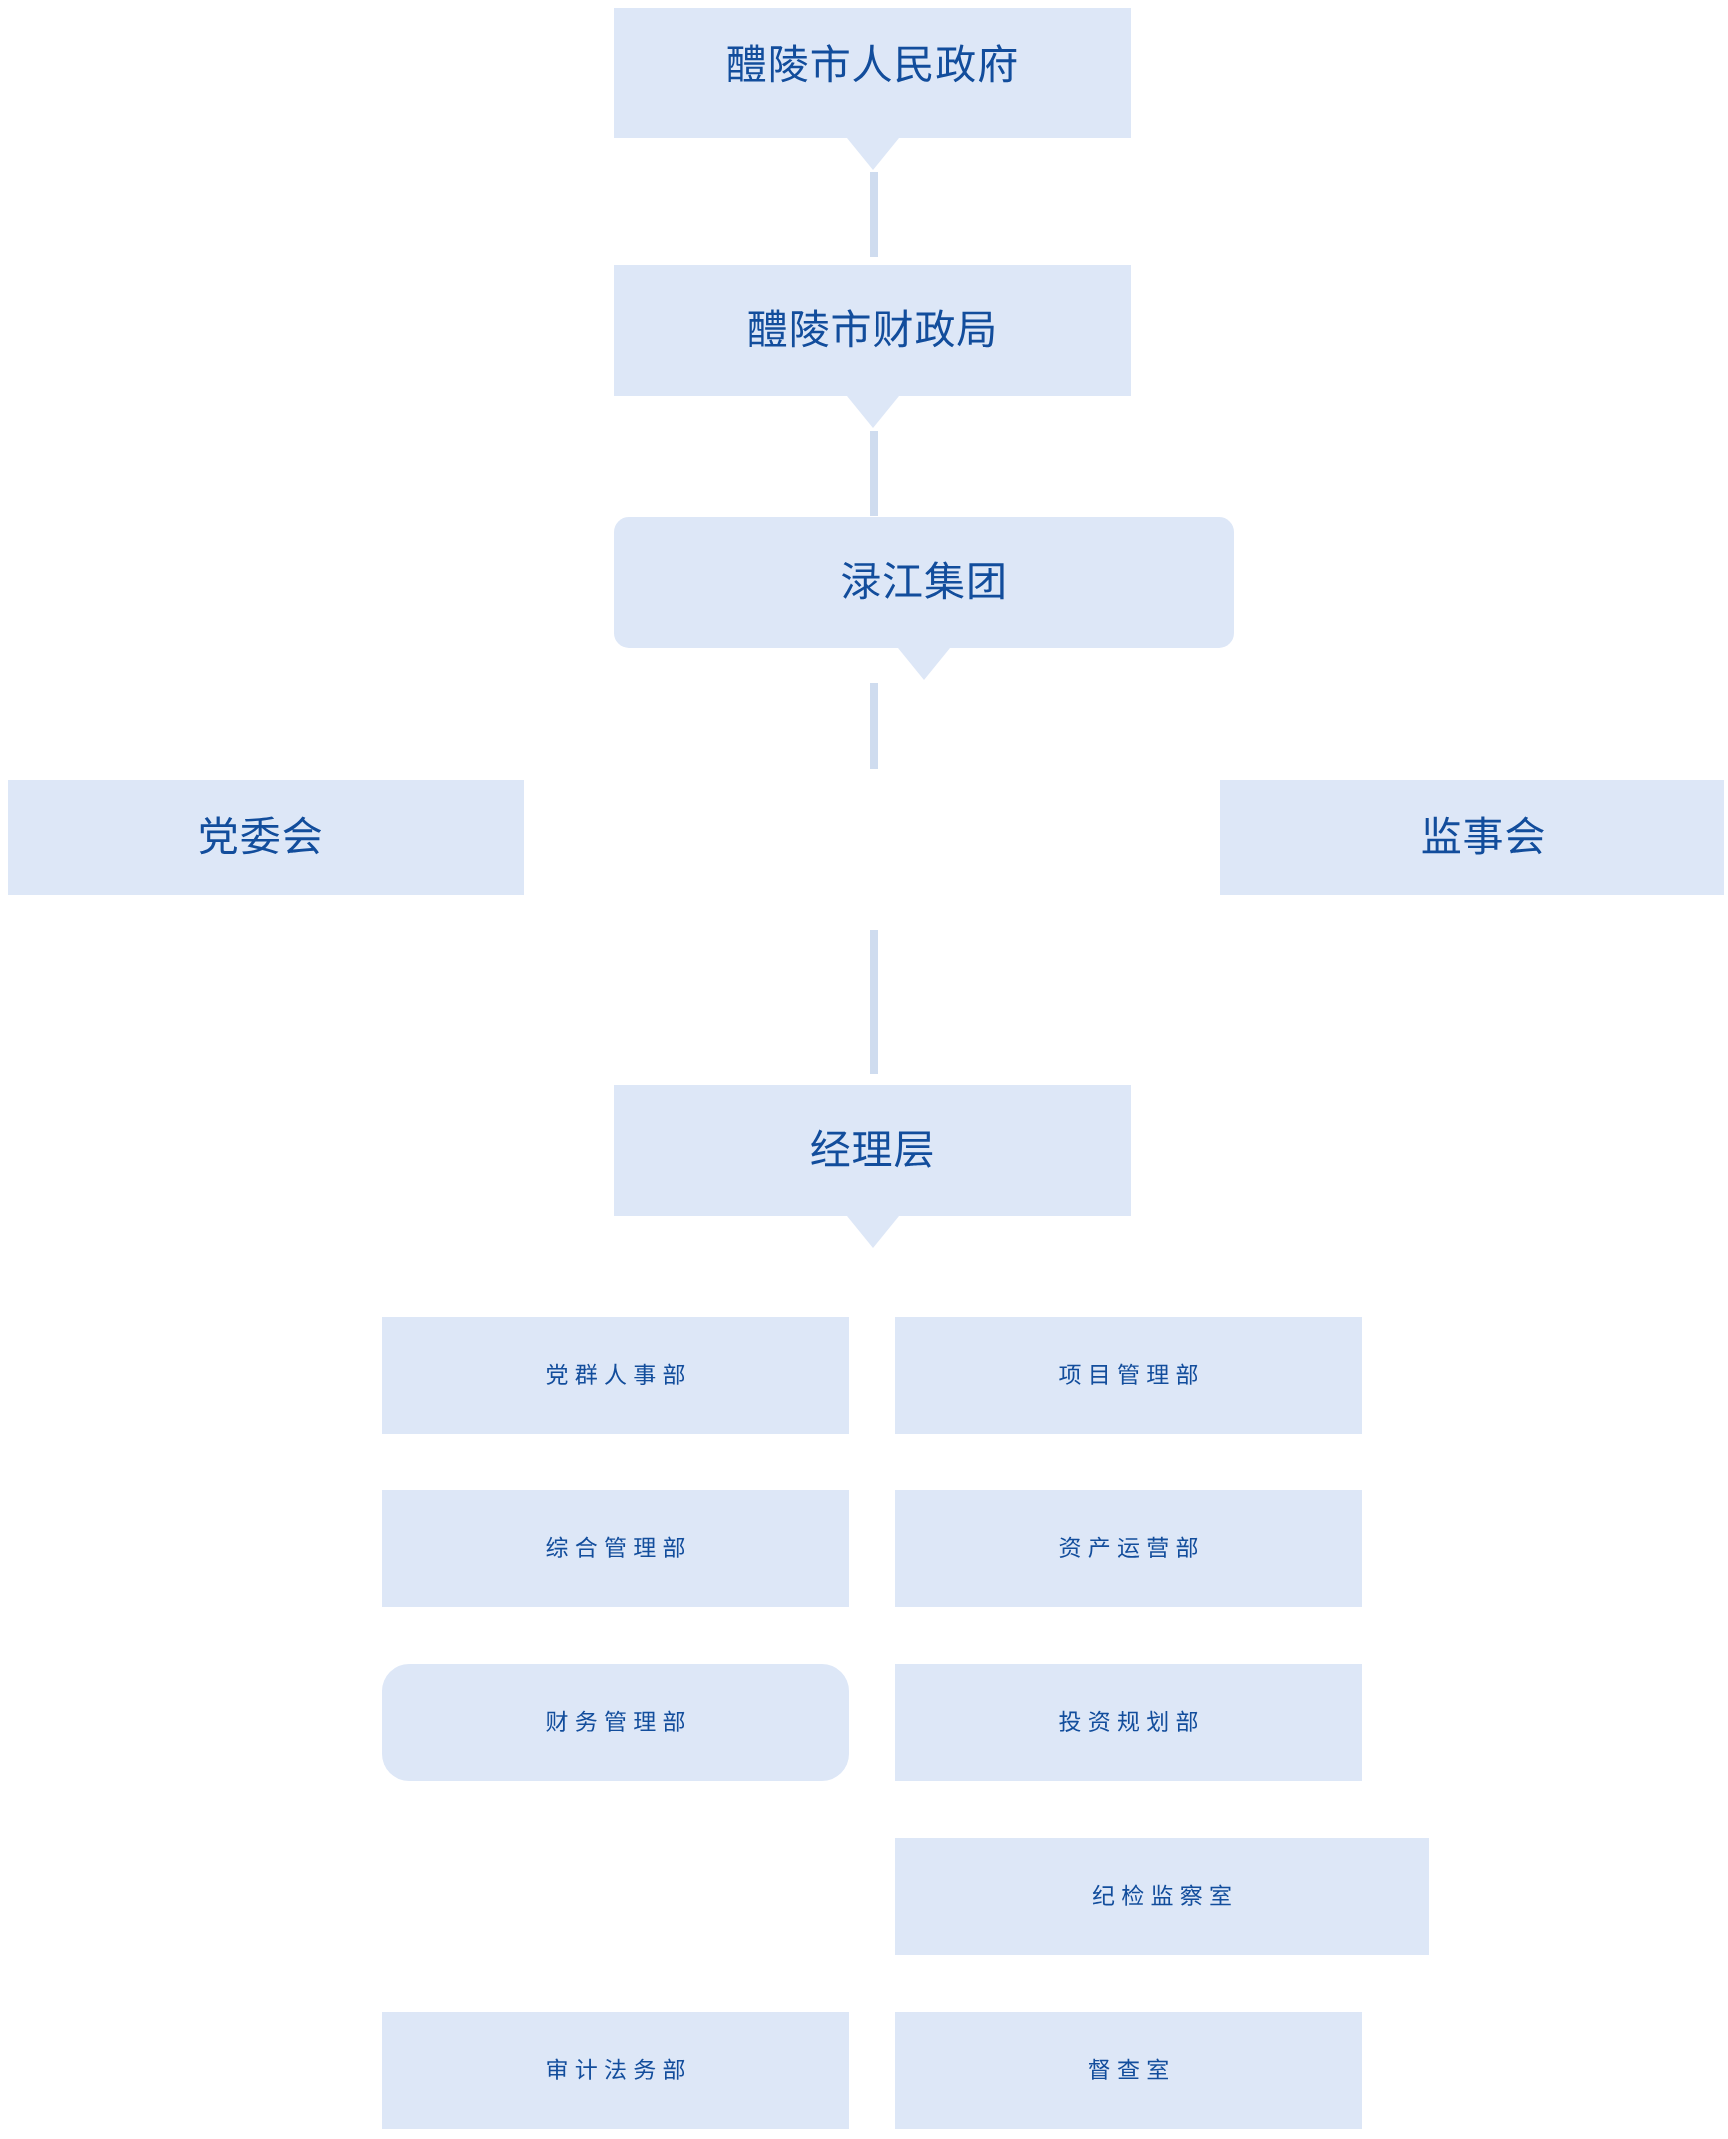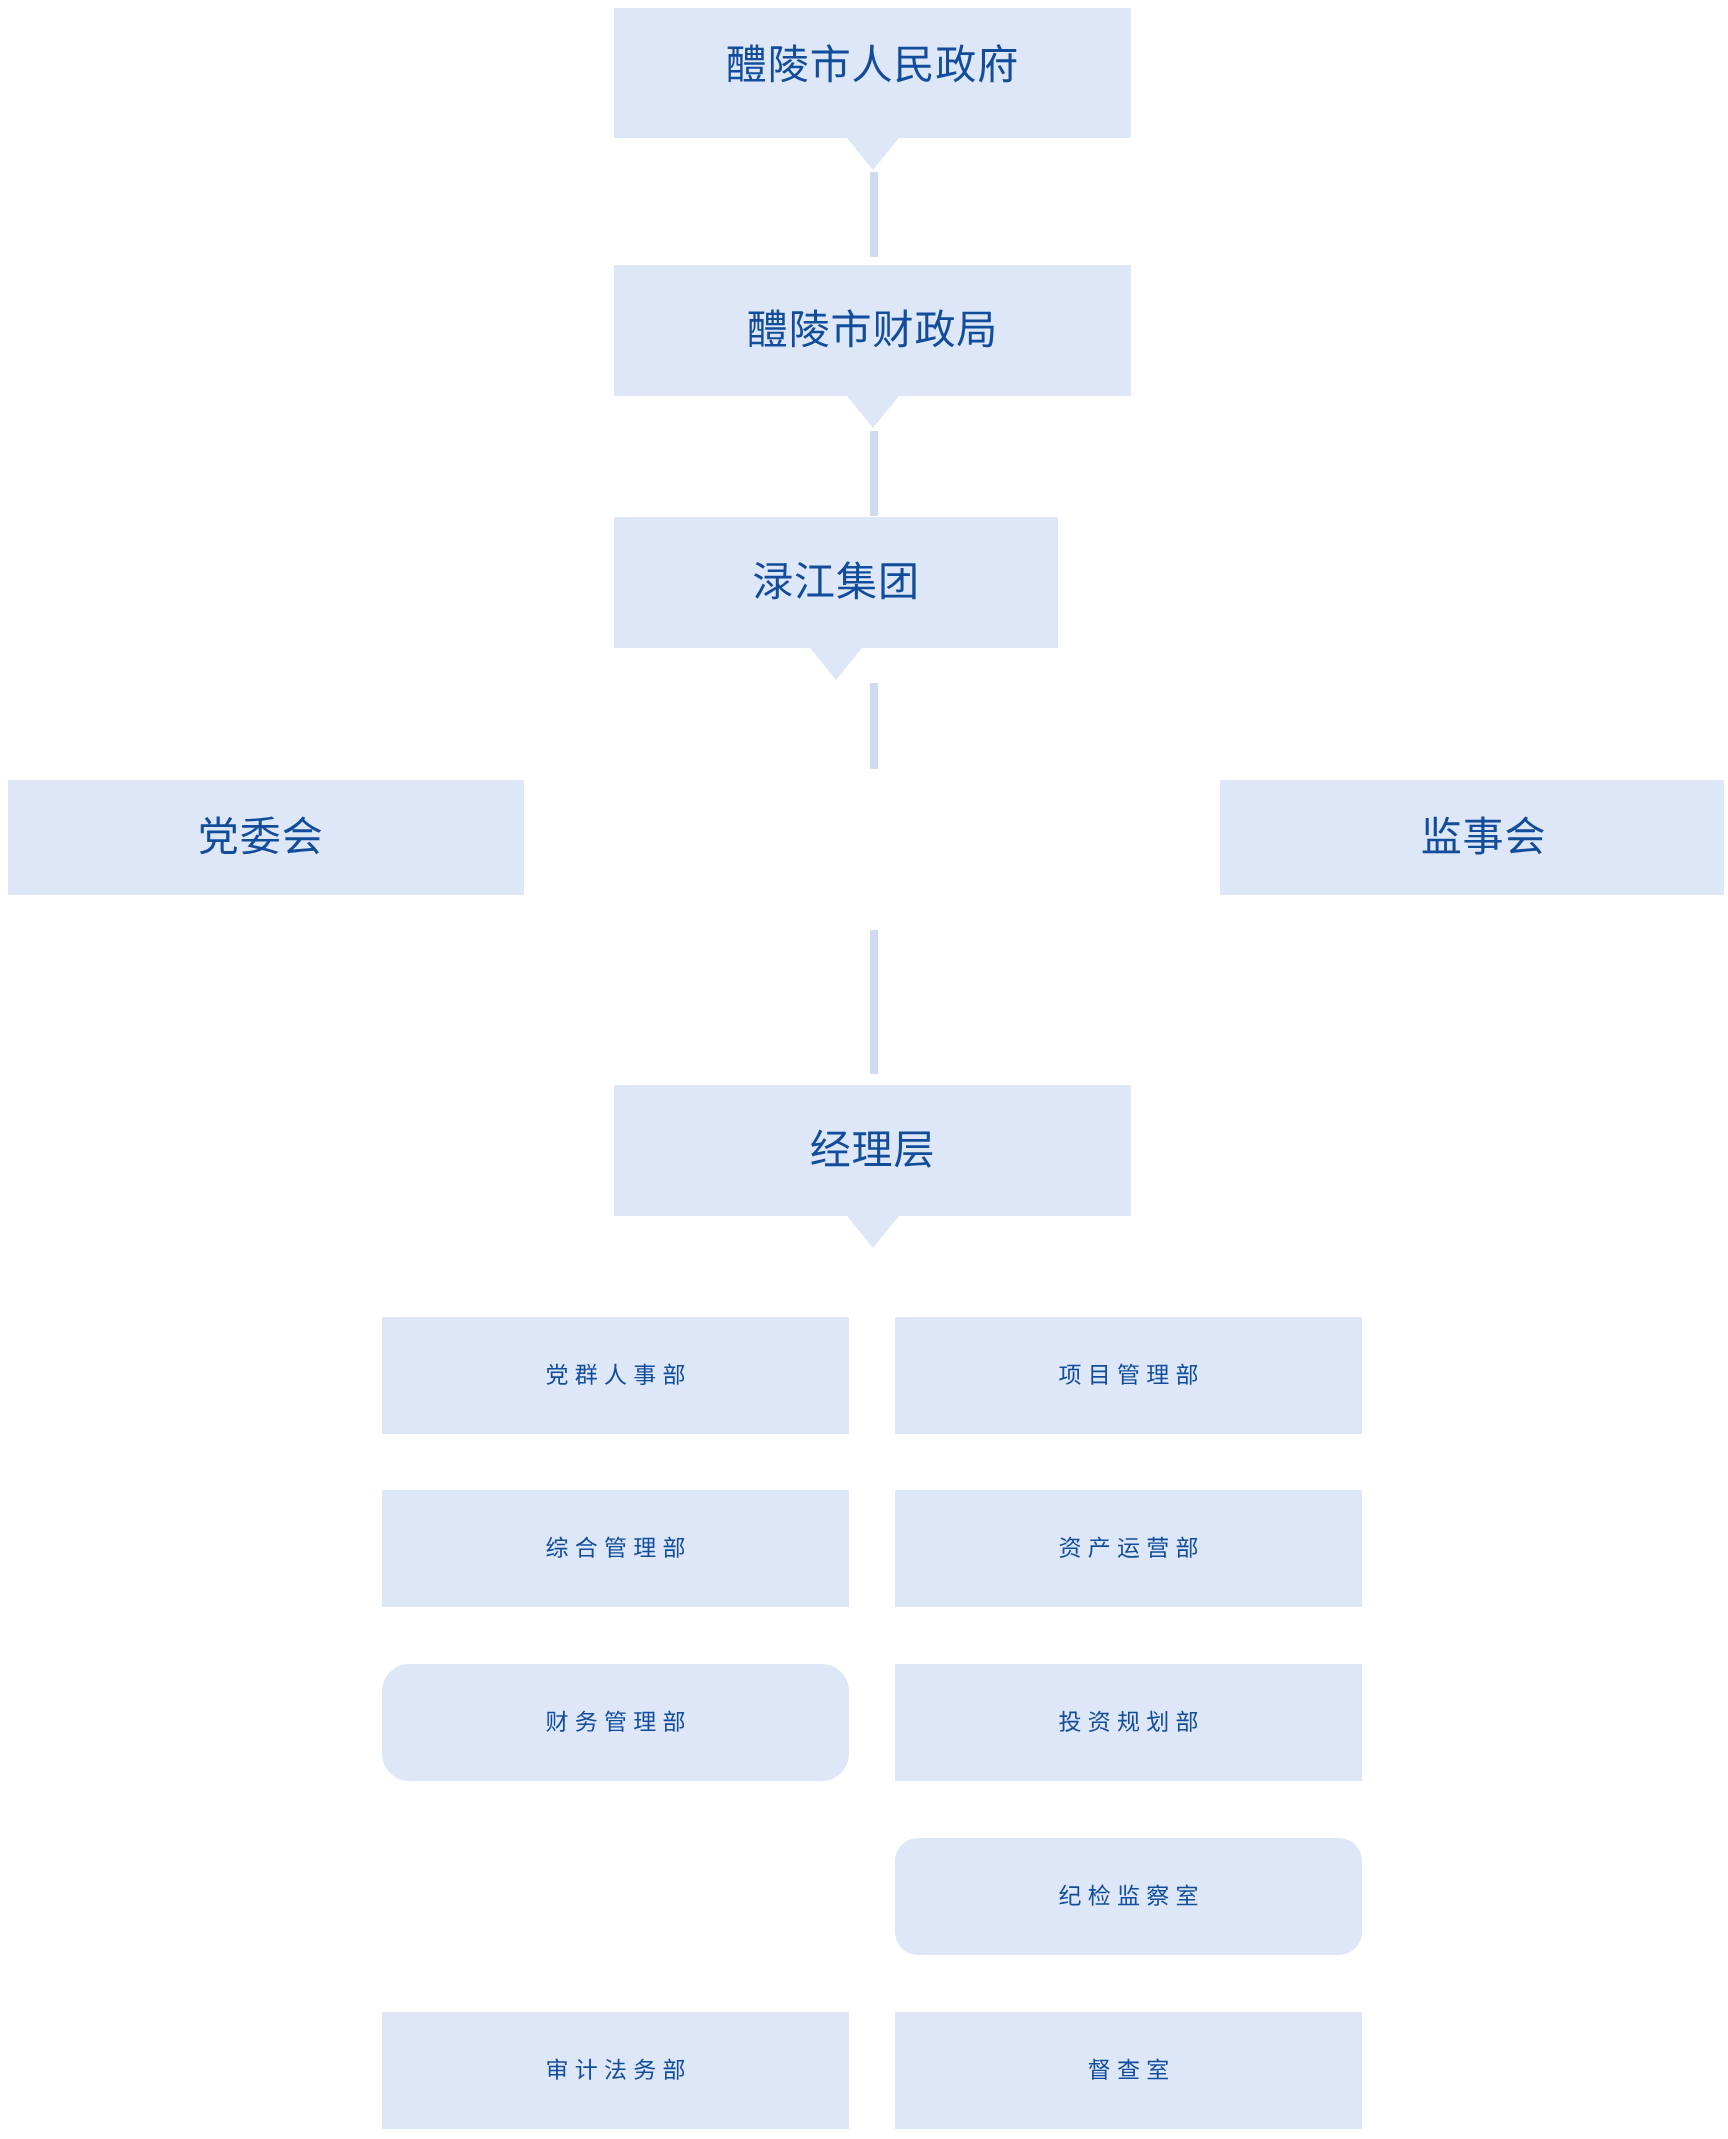--- a/index.html
+++ b/index.html
@@ -75,21 +75,21 @@
   <div class="node level-1 has-notch" style="left:606px; top:-14.4px; width:517px; height:144px;">
     <span>醴陵市人民政府</span>
   </div>
   <div class="connector" style="left:862px; top:164px; height:85px;"></div>
 
   <div class="node level-2 has-notch" style="left:606px; top:257px; width:517px; height:131px;">
     <span>醴陵市财政局</span>
   </div>
   <div class="connector" style="left:862px; top:423px; height:85px;"></div>
 
-  <div class="node level-3 has-notch" style="left:606px; top:509px; width:444px; height:131px;">
+  <div class="node level-3 has-notch" style="left:606px; top:509px; width:620px; height:131px;border-radius:15px;">
     <span>渌江集团</span>
   </div>
   <div class="connector" style="left:862px; top:675px; height:86px;"></div>
 
   <div class="node level-4" style="left:-10.8px; top:772px; width:527px; height:115px;">
     <span>党委会</span>
   </div>
 
 
   <div class="node level-4" style="left:1212px; top:772px; width:527px; height:115px;">
@@ -117,21 +117,21 @@
 
   <div class="node dept" style="left:887px; top:1309px; width:467px; height:117px;">
     <span>项目管理部</span>
   </div>
   <div class="node dept" style="left:887px; top:1482px; width:467px; height:117px;">
     <span>资产运营部</span>
   </div>
   <div class="node dept" style="left:887px; top:1656px; width:467px; height:117px;text-align:center;">
     <span>投资规划部</span>
   </div>
-  <div class="node dept" style="left:887px; top:1830px; width:467px; height:117px;border-radius:23px;">
+  <div class="node dept" style="left:887px; top:1830px; width:534px; height:117px;">
     <span>纪检监察室</span>
   </div>
   <div class="node dept" style="left:887px; top:2004px; width:467px; height:117px;">
     <span>督查室</span>
   </div>
 
 </div>
 
 
 </body></html>

